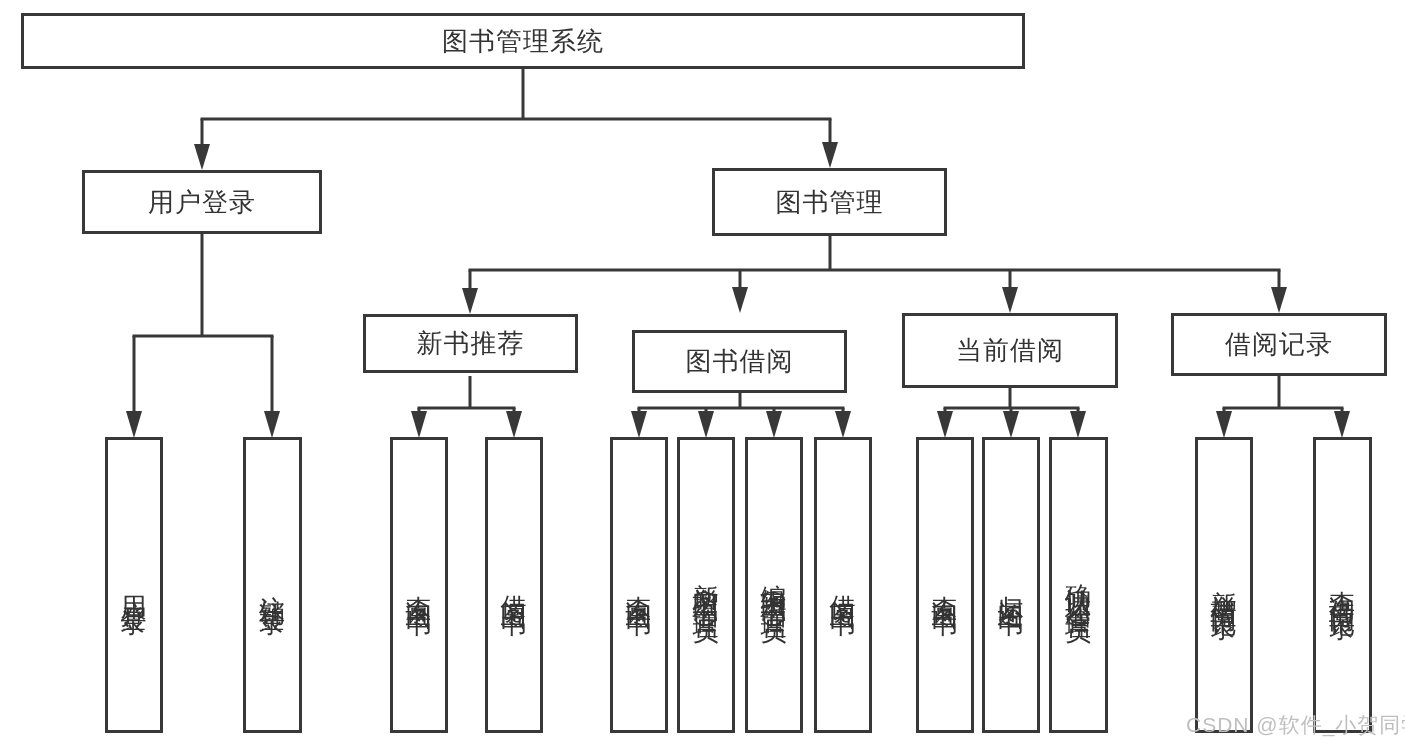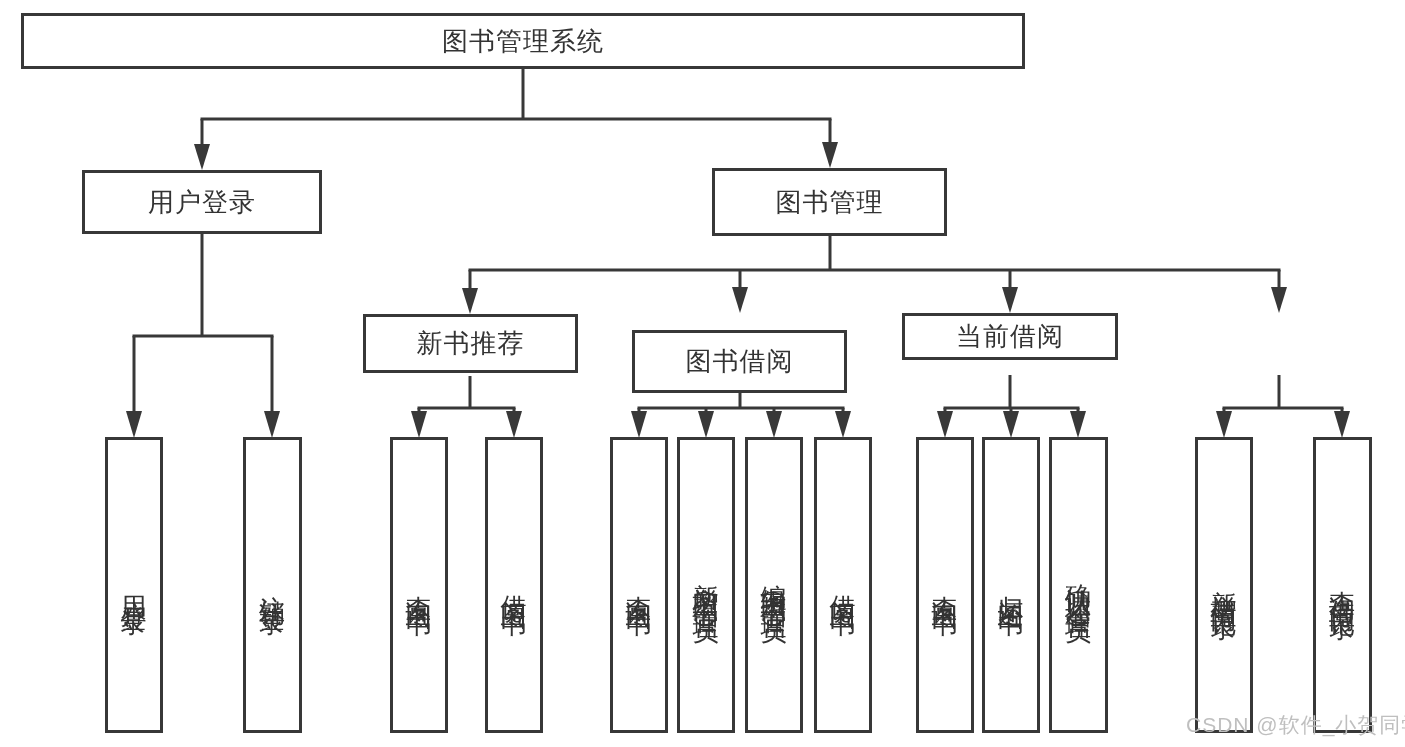--- a/index.html
+++ b/index.html
@@ -36,21 +36,21 @@
     letter-spacing: 5px;
     white-space: normal;
     line-height: 1;
   }
   
   .n-root      { left: 21px;   top: 13px;  width: 1004px; height: 56px; }
   .n-l2a       { left: 82px;   top: 170px; width: 240px;  height: 64px; }
   .n-l2b       { left: 712px;  top: 168px; width: 235px;  height: 68px; }
   .n-l3a       { left: 363px;  top: 314px; width: 215px;  height: 59px; }
   .n-l3b       { left: 632px;  top: 313px; width: 215px;  height: 63px; margin-top: 17px; }
-  .n-l3c       { left: 902px;  top: 313px; width: 216px;  height: 47px; text-align: right; }
+  .n-l3c       { left: 902px;  top: 313px; width: 216px;  height: 75px; text-align: right; }
   .n-l3d       { left: 1171px; top: 313px; width: 216px;  height: 63px; }
   .n-g1a { left: 105px;  top: 437px; width: 58px; height: 296px; }
   .n-g1b { left: 243px;  top: 437px; width: 59px; height: 296px; }
   .n-g2a { left: 390px;  top: 437px; width: 58px; height: 296px; }
   .n-g2b { left: 485px;  top: 437px; width: 58px; height: 296px; }
   .n-g3a { left: 610px;  top: 437px; width: 58px; height: 296px; }
   .n-g3b { left: 677px;  top: 437px; width: 58px; height: 296px; }
   .n-g3c { left: 745px;  top: 437px; width: 58px; height: 296px; }
   .n-g3d { left: 814px;  top: 437px; width: 58px; height: 296px; }
   .n-g4a { left: 916px;  top: 437px; width: 58px; height: 296px; }
@@ -144,20 +144,21 @@
   </svg>
 
   <div class="node n-root">图书管理系统</div>
 
   <div class="node n-l2a">用户登录</div>
   <div class="node n-l2b">图书管理</div>
 
   <div class="node n-l3a">新书推荐</div>
   <div class="node n-l3b">图书借阅</div>
   <div class="node n-l3c">当前借阅</div>
+  <div class="node n-l3d">借阅记录</div>
 
   <div class="node v-node n-g1a">用户登录</div>
   <div class="node v-node n-g1b">注销登录</div>
 
   <div class="node v-node n-g2a">查询图书</div>
   <div class="node v-node n-g2b">借阅图书</div>
 
   <div class="node v-node n-g3a">查询图书</div>
   <div class="node v-node n-g3b">新增图书（管理员）</div>
   <div class="node v-node n-g3c">编辑图书（管理员）</div>

